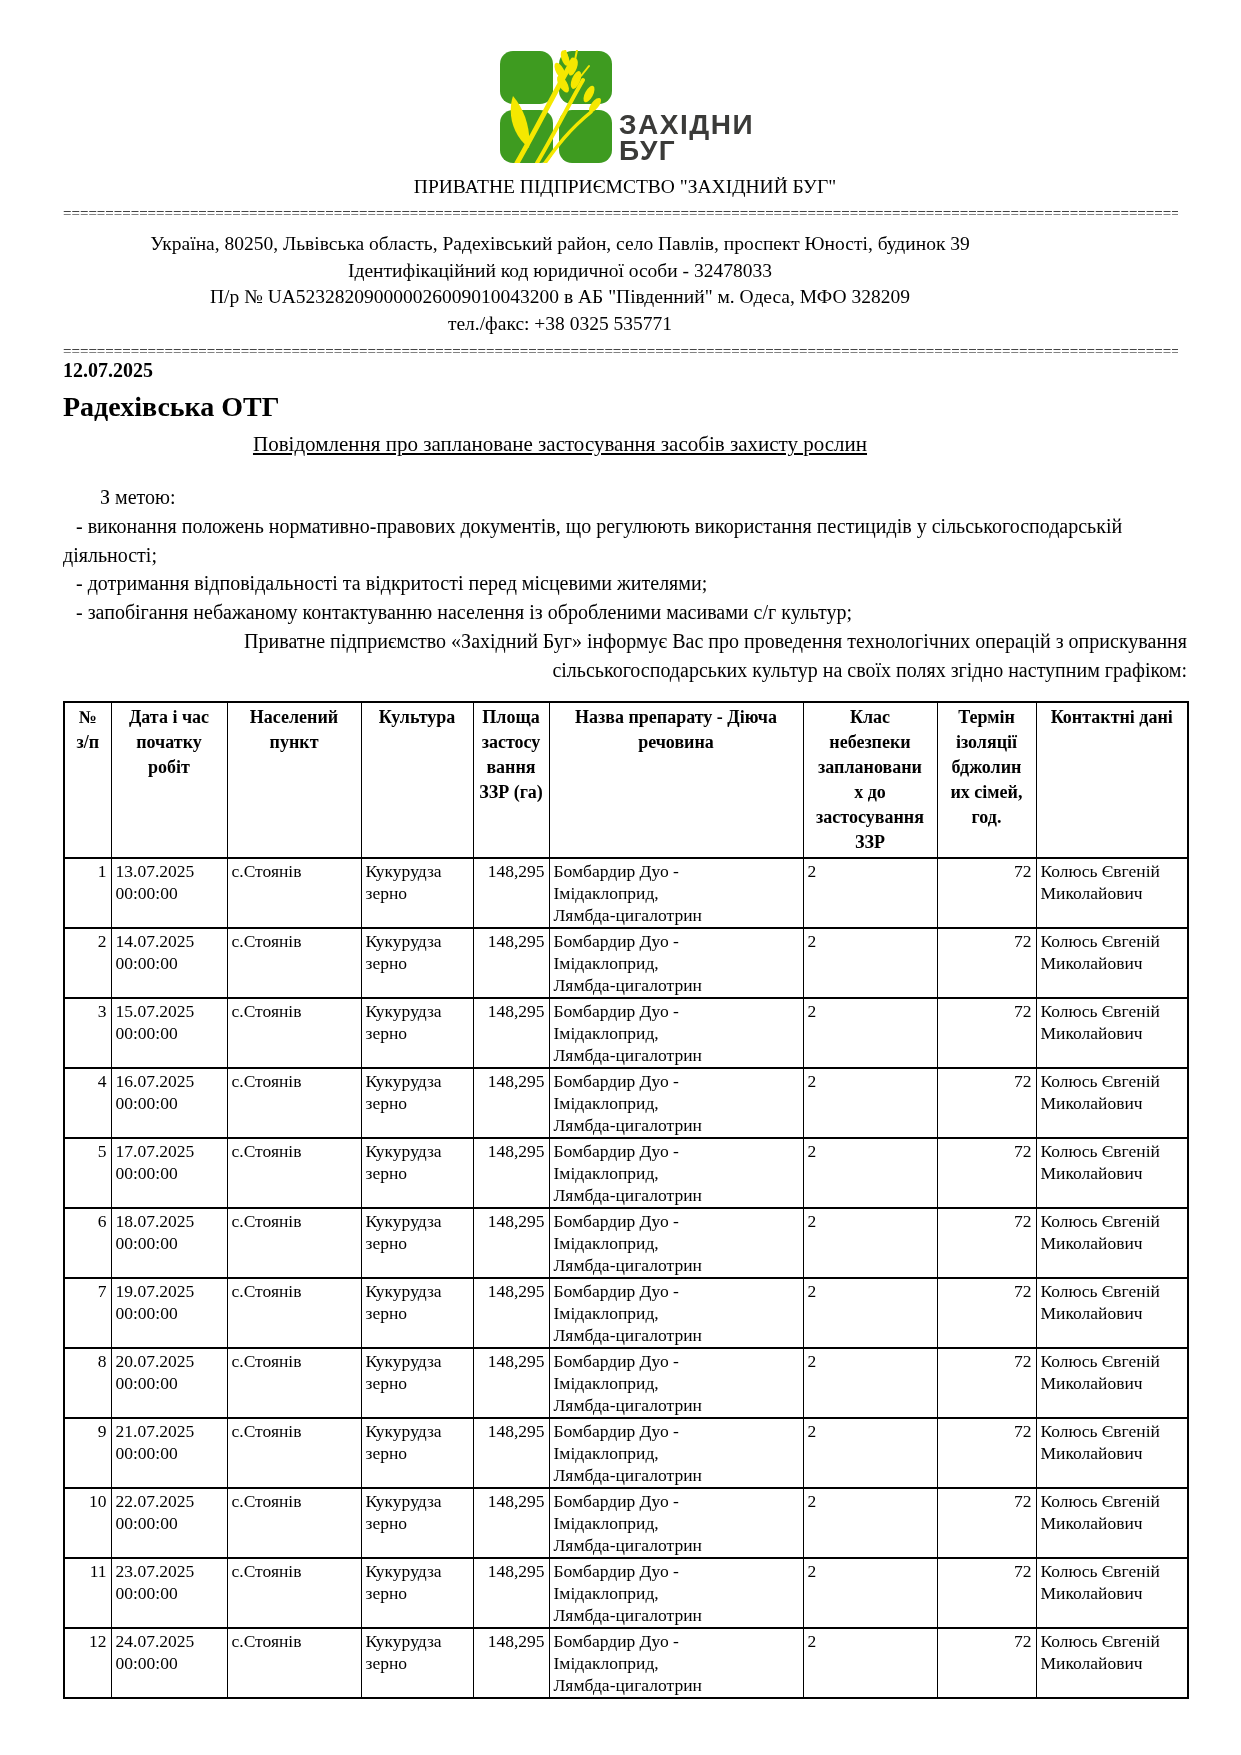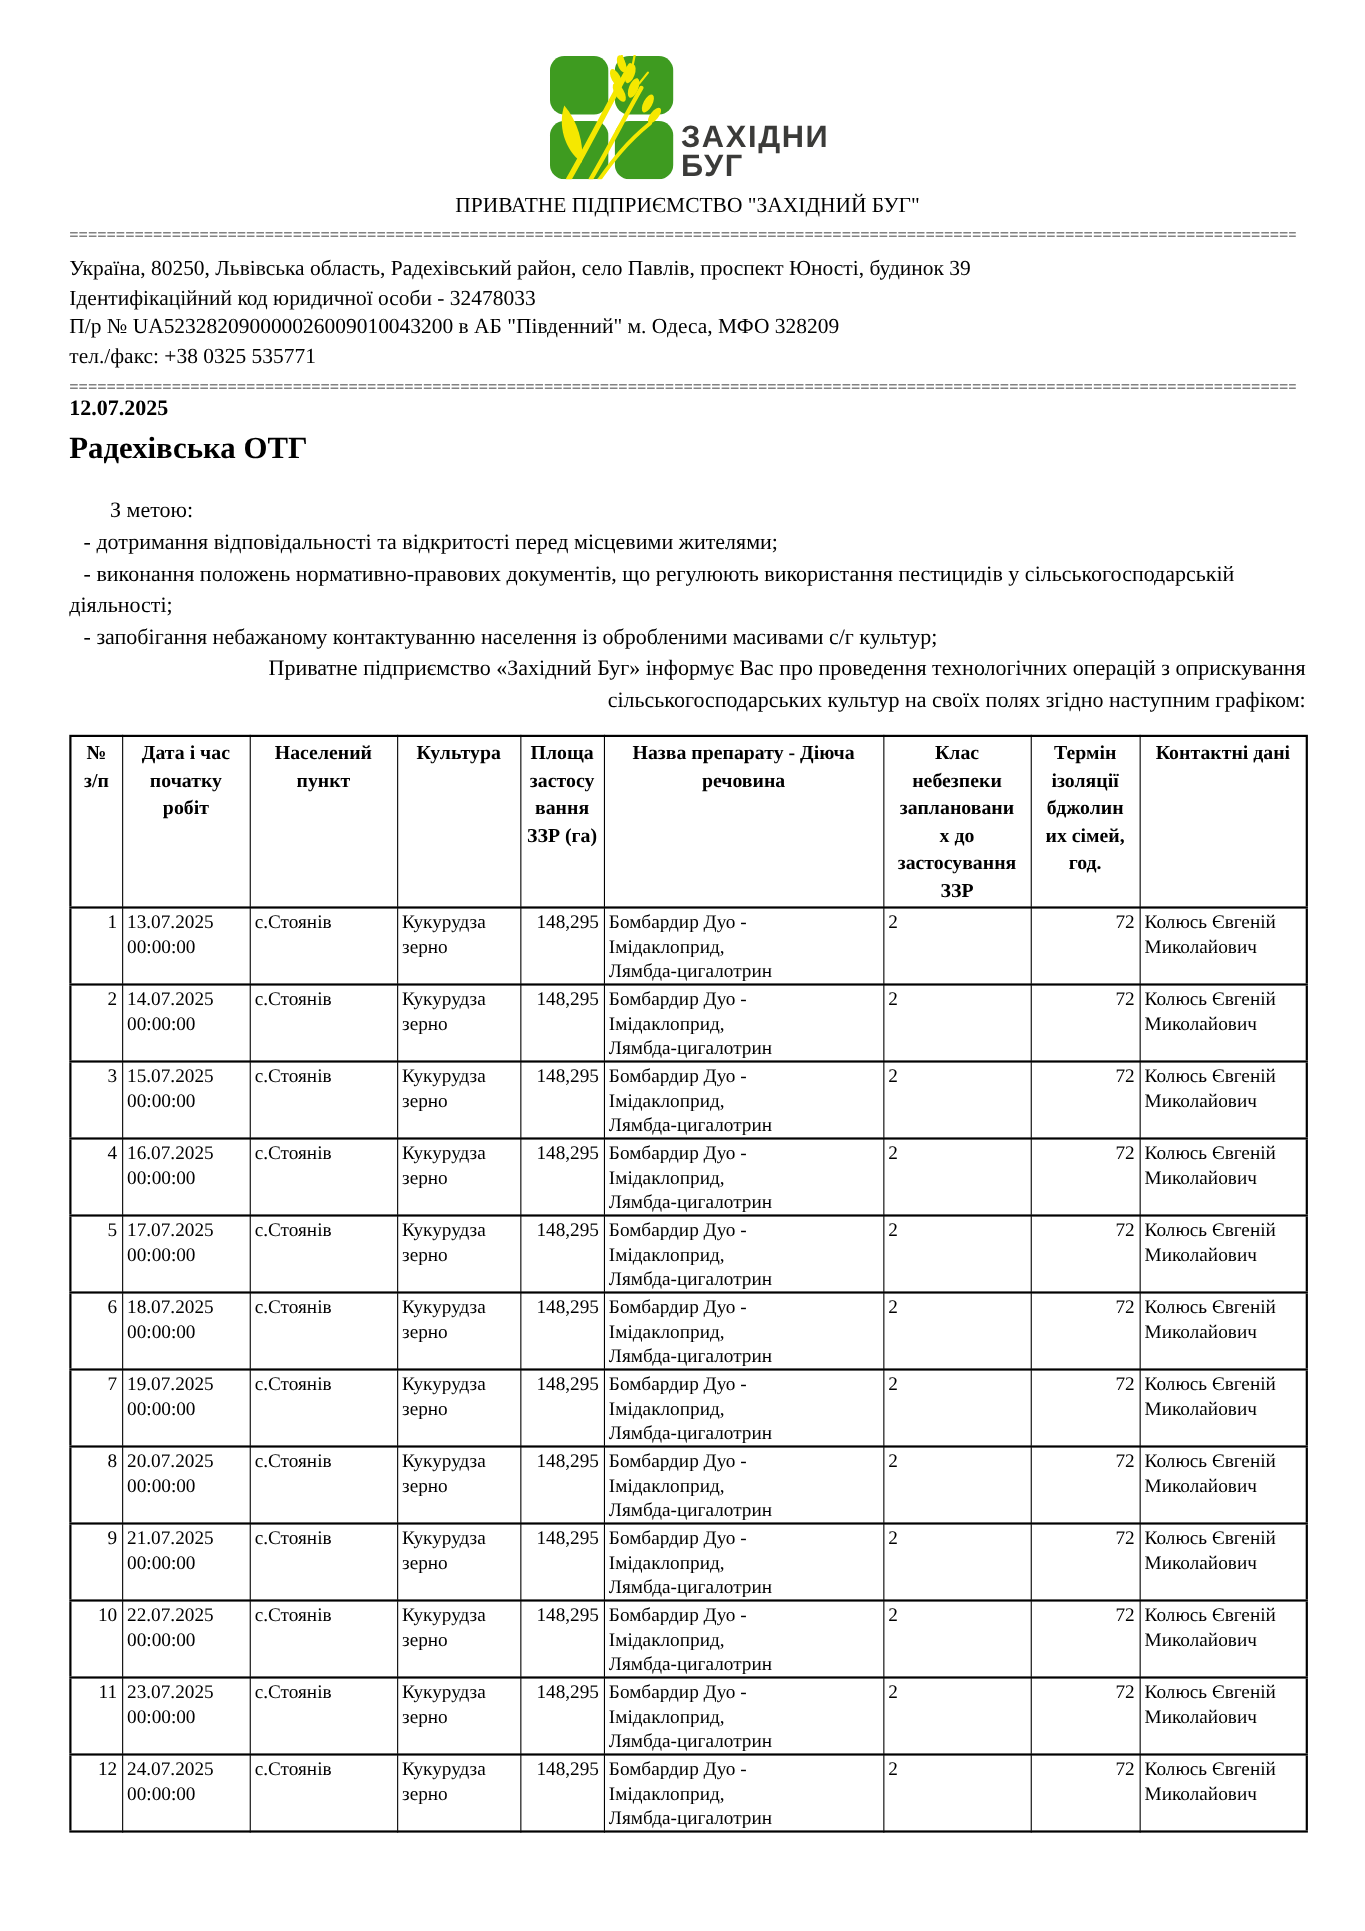--- a/index.html
+++ b/index.html
@@ -8,21 +8,21 @@
     font-family: "Liberation Serif", "DejaVu Serif", serif;
     color:#000;
   }
   .page {
     width:1241px; height:1755px;
     background:#fff;
     padding:50px 54px 0 63px;
     overflow:hidden;
     position:relative;
   }
-  .center-col { width:994px; text-align:left; }
+  .center-col { width:994px; text-align:center; }
   .logo-wrap { margin:0 auto 6px auto; width:994px; text-align:center; }
   .company-name { font-size:19.5px; line-height:24px; margin-top:8px; }
   .sep {
     width:1115px; overflow:hidden; white-space:nowrap;
     font-size:15px; line-height:13px; letter-spacing:0px;
     margin-top:8px; height:14px;
   }
   .addr-block { margin-top:10px; font-size:19.5px; line-height:26.5px; }
   .doc-date { margin-top:0; font-weight:bold; font-size:20px; }
   .doc-addressee { margin-top:9px; font-weight:bold; font-size:28px; }
@@ -105,24 +105,27 @@
     <div>Ідентифікаційний код юридичної особи - 32478033</div>
     <div>П/р № UA523282090000026009010043200 в АБ "Південний" м. Одеса, МФО 328209</div>
     <div>тел./факс: +38 0325 535771</div>
   </div>
 
   <div class="sep">======================================================================================================================================================</div>
 
   <div class="doc-date">12.07.2025</div>
   <div class="doc-addressee">Радехівська ОТГ</div>
 
+  <div class="doc-title-row center-col">
+    <span class="doc-title">Повідомлення про заплановане застосування засобів захисту рослин</span>
+  </div>
 
   <div class="body-text purpose">З метою:</div>
+  <div class="body-text bullet">- виконання положень нормативно-правових документів, що регулюють використання пестицидів у сільськогосподарській діяльності;</div>
   <div class="body-text bullet">- дотримання відповідальності та відкритості перед місцевими жителями;</div>
-  <div class="body-text bullet">- виконання положень нормативно-правових документів, що регулюють використання пестицидів у сільськогосподарській діяльності;</div>
   <div class="body-text bullet">- запобігання небажаному контактуванню населення із обробленими масивами с/г культур;</div>
   <div class="body-text closing-par">Приватне підприємство «Західний Буг» інформує Вас про проведення технологічних операцій з оприскування сільськогосподарських культур на своїх полях згідно наступним графіком:</div>
 
   <table class="sched">
     <colgroup>
       <col class="w1">
         <col class="w2">
         <col class="w3">
         <col class="w4">
         <col class="w5">

